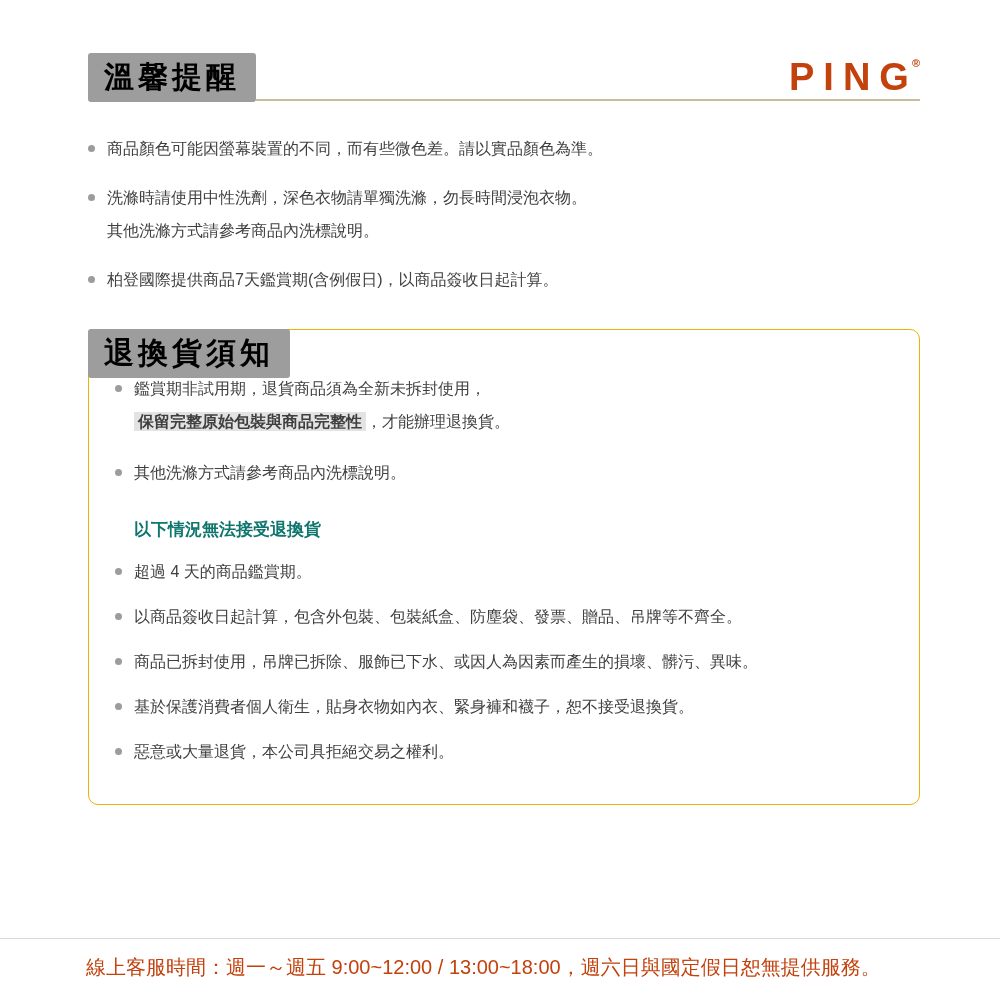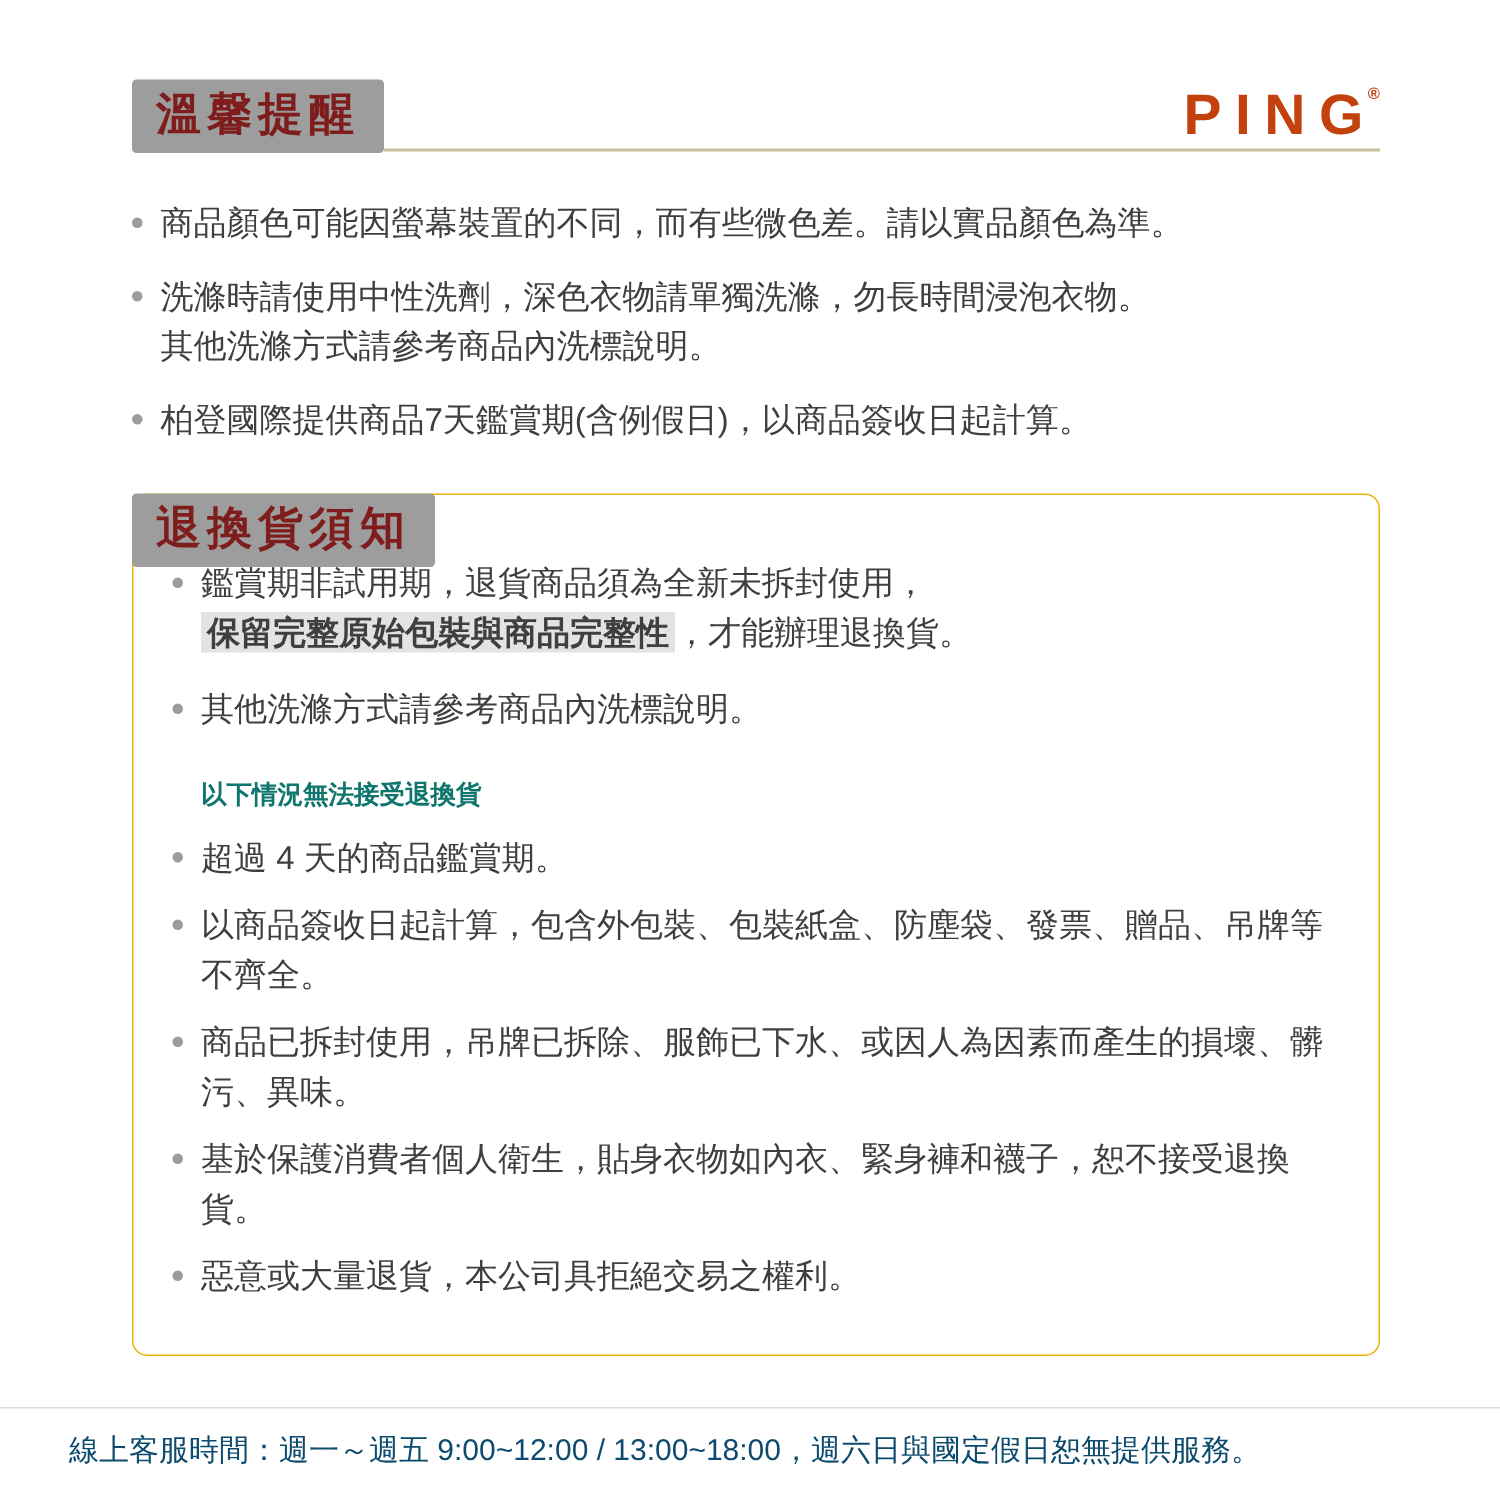--- a/index.html
+++ b/index.html
@@ -19,21 +19,21 @@
   
   .top-header {
     position: relative;
     display: flex;
     align-items: flex-end;
     height: 50px;
   }
   .section-title {
     display: inline-block;
     background: #9d9d9d;
-    color: #7f1d1d;
+    color: #000000;
     font-size: 30px;
     font-weight: bold;
     letter-spacing: 4px;
     padding: 7px 16px 9px 16px;
     border-radius: 3px;
     line-height: 1.1;
     white-space: nowrap;
   }
   .header-line {
     flex: 1 1 auto;
@@ -66,21 +66,21 @@
   }
   .dot {
     flex: 0 0 auto;
     width: 7px;
     height: 7px;
     border-radius: 50%;
     background: #9c9c9c;
     margin: 13px 12px 0 0;
   }
   .txt {
-    font-size: 22px;
+    font-size: 16px;
     line-height: 33px;
     color: #3f3f3f;
     white-space: pre-line;
   }
   .reminder-list { margin-top: 30px; }
   
   .returns {
     position: relative;
     margin-top: 32px;
   }
@@ -111,23 +111,23 @@
     line-height: 1.3;
   }
   .warning-list .bullet-item { margin-bottom: 12px; }
   
   .footer {
     position: absolute;
     left: 0;
     right: 0;
     bottom: 0;
     border-top: 1px solid #dadada;
-    padding: 15px 78px 20px 46px;
+    padding: 15px 78px 20px 86px;
     font-size: 20px;
-    color: #0c4a6e;
+    color: #c2410c;
     line-height: 1.3;
     background: #ffffff;
   }
 </style>
 </head>
 <body>
 
 <div class="page">
 
   <div class="top-header">

